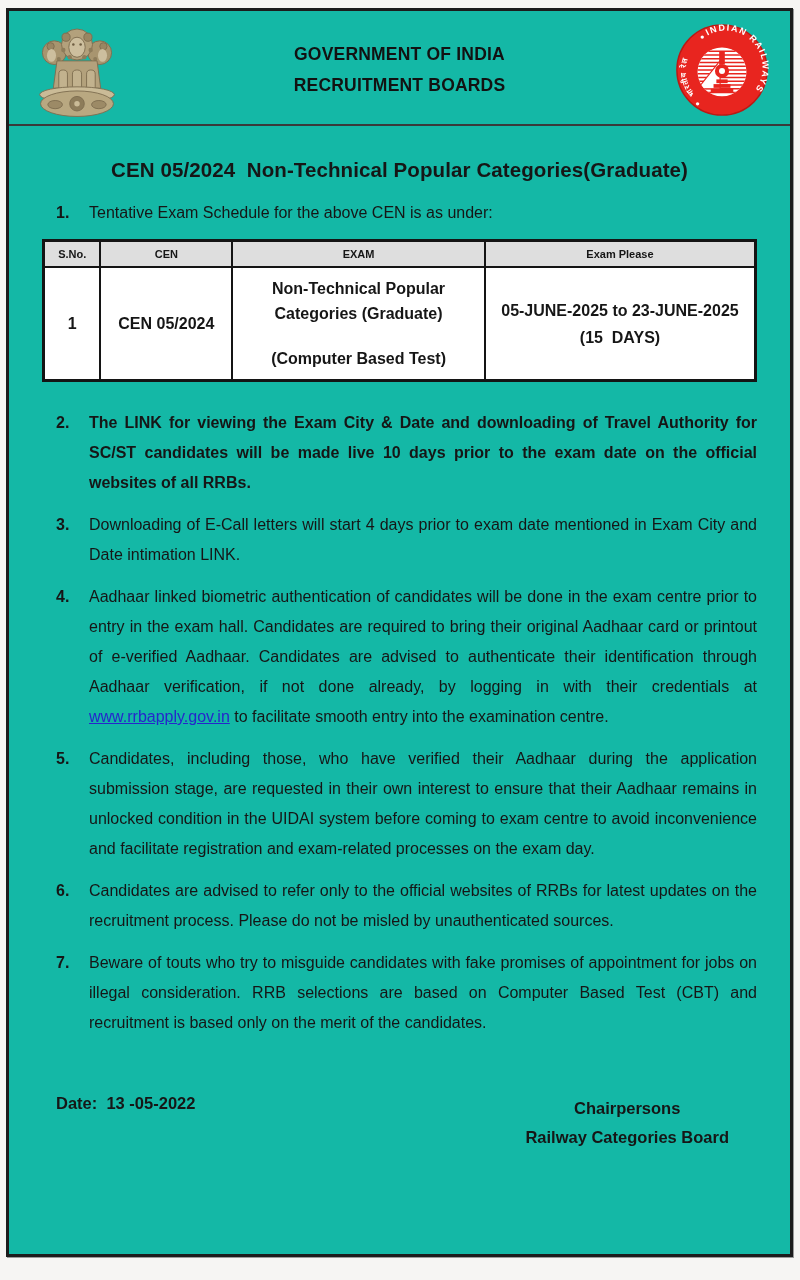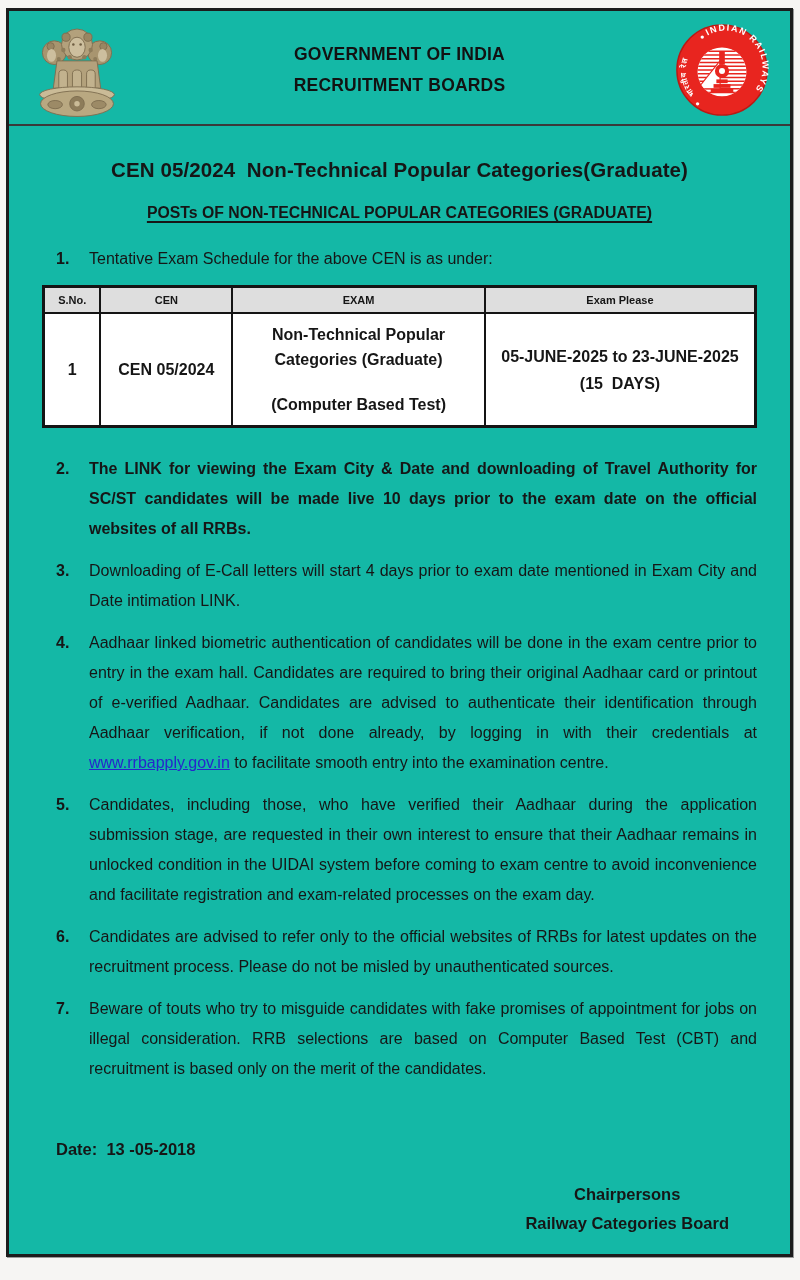--- a/index.html
+++ b/index.html
@@ -74,21 +74,21 @@
   td.exam-cell p { line-height:25px; }
   td.exam-cell p + p { margin-top:20px; }
   td.dates-cell p { line-height:27px; }
   
   .footer {
     margin-top:56px;
     display:flex; justify-content:space-between; align-items:flex-start;
     font-weight:bold; font-size:16.5px;
   }
   .footer .date-block { margin-left:14px; }
-  .footer .sign-block { text-align:center; line-height:29px; margin-right:28px;margin-top:40px; }
+  .footer .sign-block { text-align:center; line-height:29px; margin-right:28px; }
 </style>
 </head>
 <body>
 
 <div class="page-frame">
 
   <div class="header">
 
     <div class="emblem-wrap">
       <svg width="92" height="102" viewBox="0 0 100 112" aria-hidden="true">
@@ -186,21 +186,20 @@
         <circle cx="24" cy="86" r="1.8" fill="#ffffff"></circle>
       </svg>
     </div>
   </div>
 
   <div class="content">
 
     <div class="doc-title pre">CEN 05/2024  Non-Technical Popular Categories(Graduate)</div>
 
     <div class="notice-heading">
-      <div class="u pre">POSTs OF NON-TECHNICAL POPULAR CATEGORIES (GRADUATE)</div>
     </div>
 
     <div class="list-item first">
       <span class="num">1.</span>
       <div class="txt">Tentative Exam Schedule for the above CEN is as under:</div>
     </div>
 
     <table class="schedule">
       <colgroup>
         <col class="col-sno">
@@ -256,21 +255,21 @@
       <span class="num">6.</span>
       <div class="txt">Candidates are advised to refer only to the official websites of RRBs for latest updates on the recruitment process. Please do not be misled by unauthenticated sources.</div>
     </div>
 
     <div class="list-item">
       <span class="num">7.</span>
       <div class="txt">Beware of touts who try to misguide candidates with fake promises of appointment for jobs on illegal consideration. RRB selections are based on Computer Based Test (CBT) and recruitment is based only on the merit of the candidates.</div>
     </div>
 
     <div class="footer">
-      <div class="date-block pre">Date:  13 -05-2018</div>
+      <div class="date-block pre">Date:  13 -05-2022</div>
       <div class="sign-block">
         <div>Chairpersons</div>
         <div>Railway Categories Board</div>
       </div>
     </div>
 
   </div>
 </div>
 
 </body></html>

